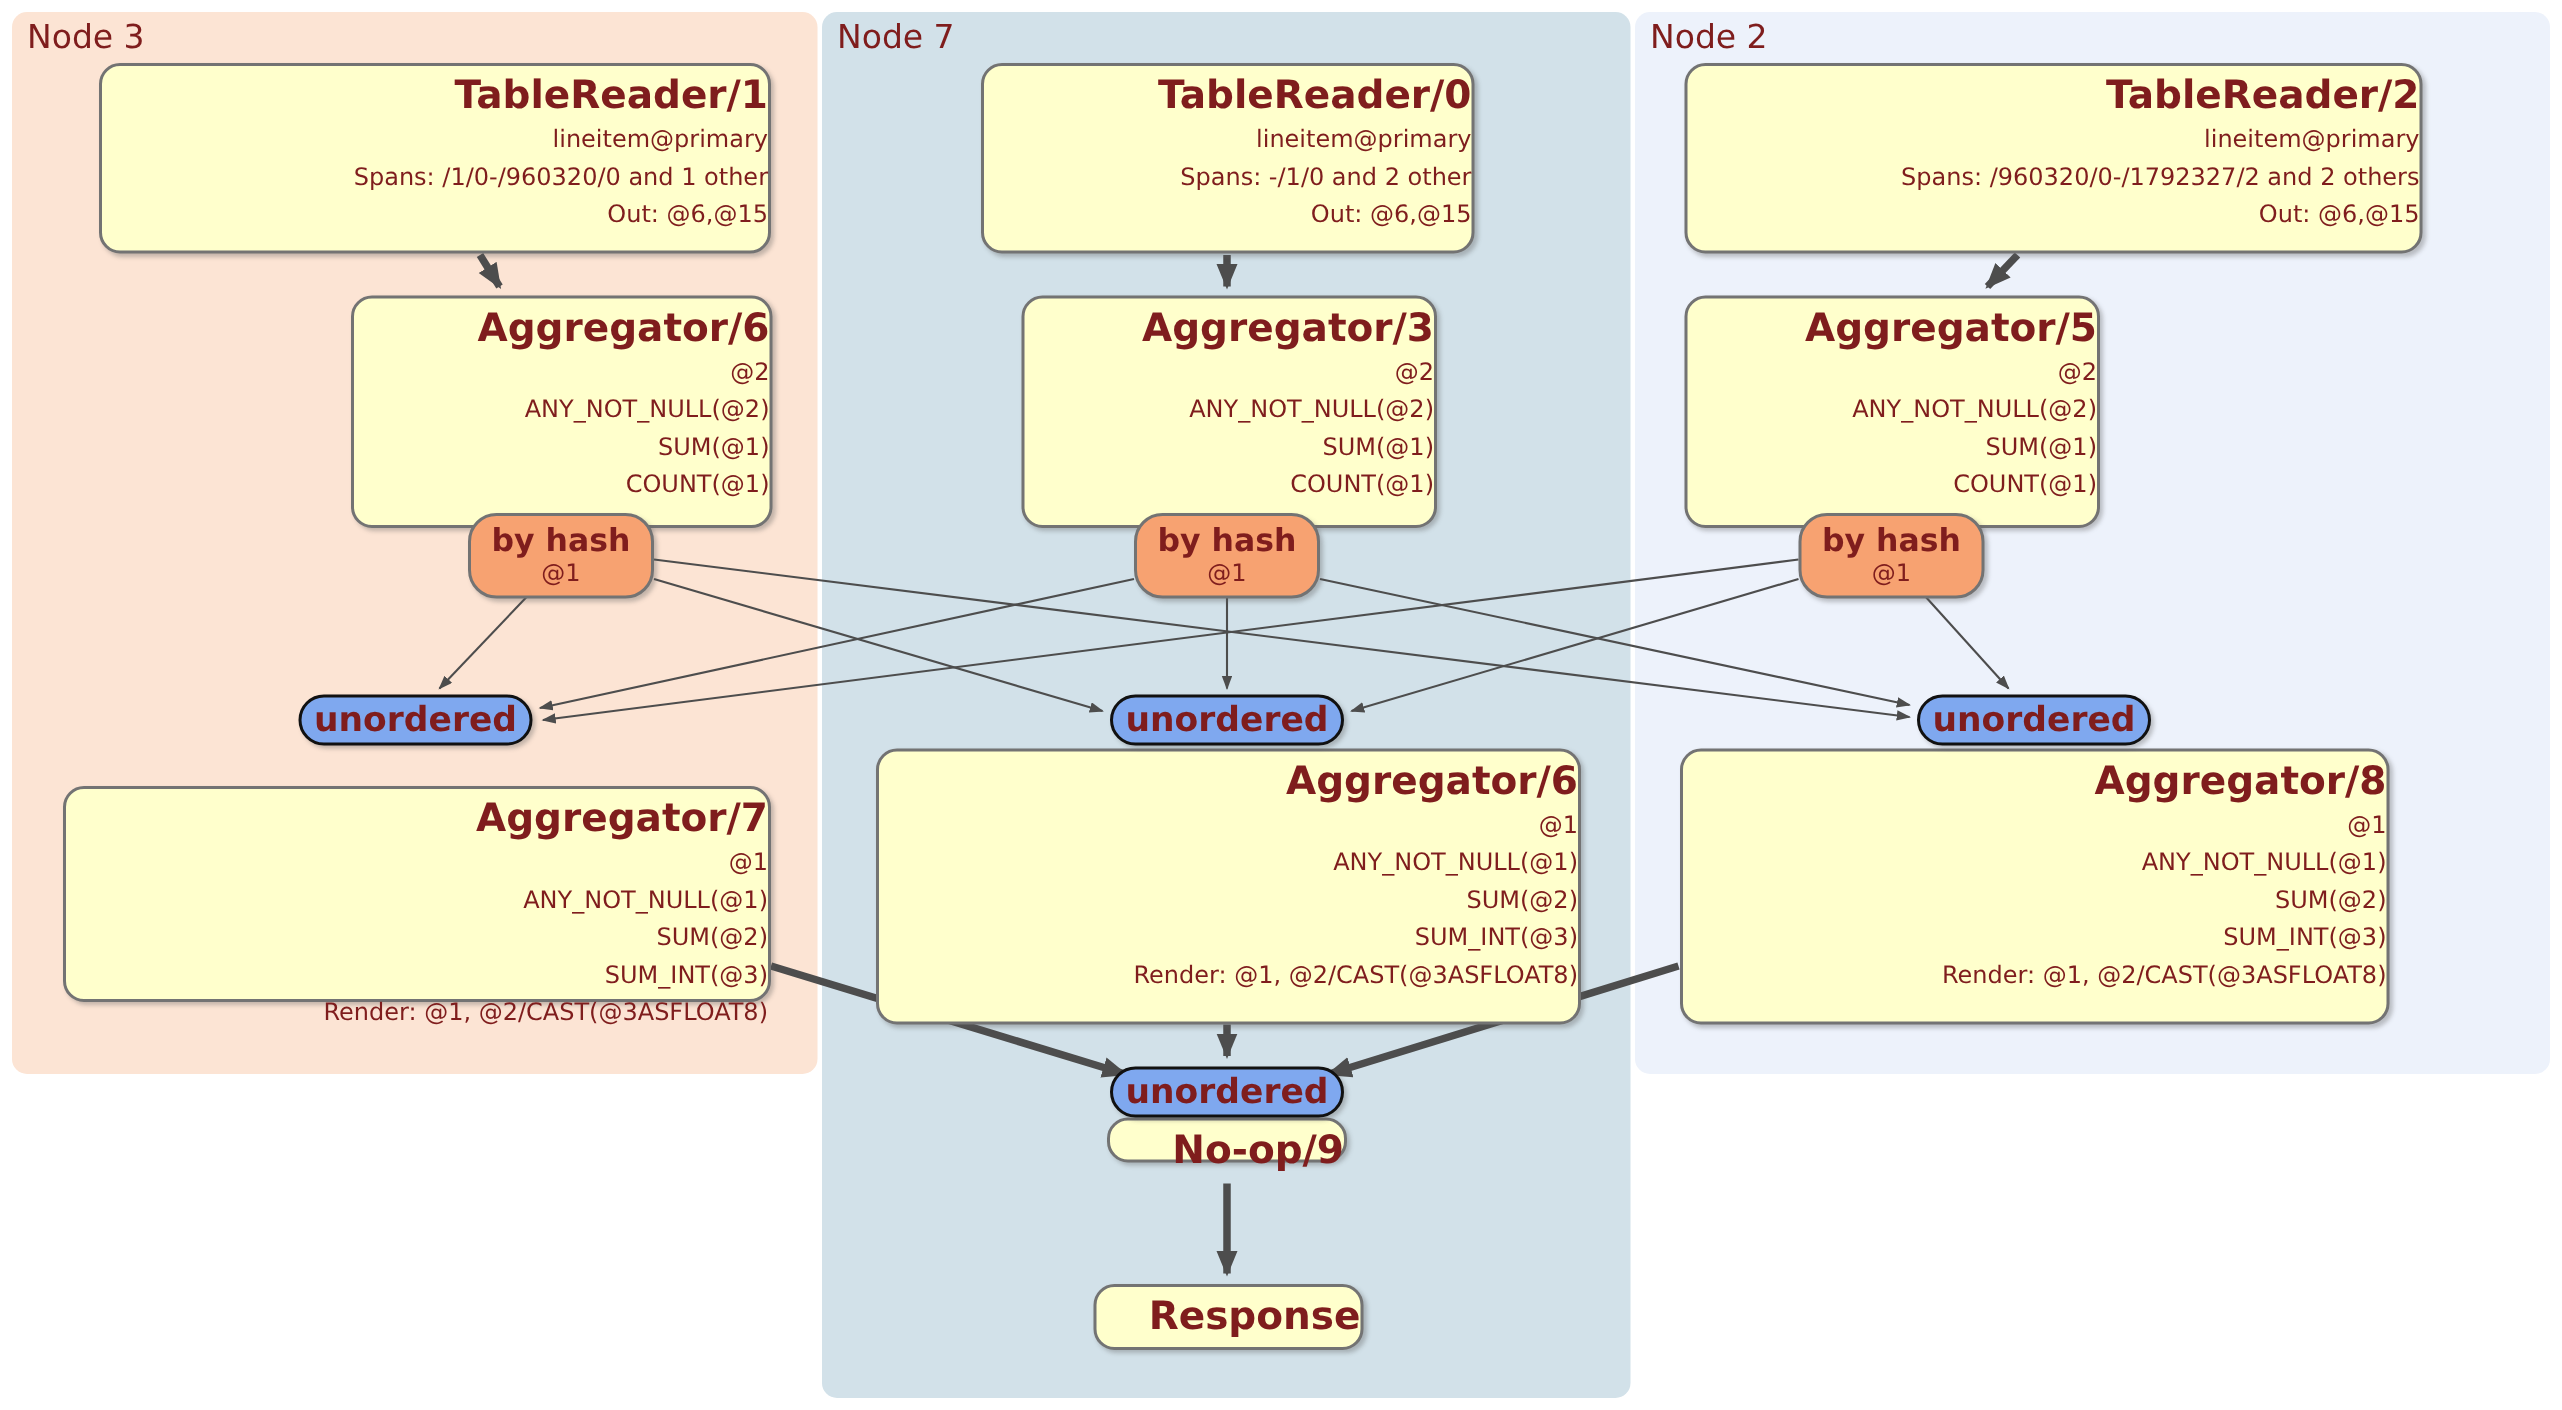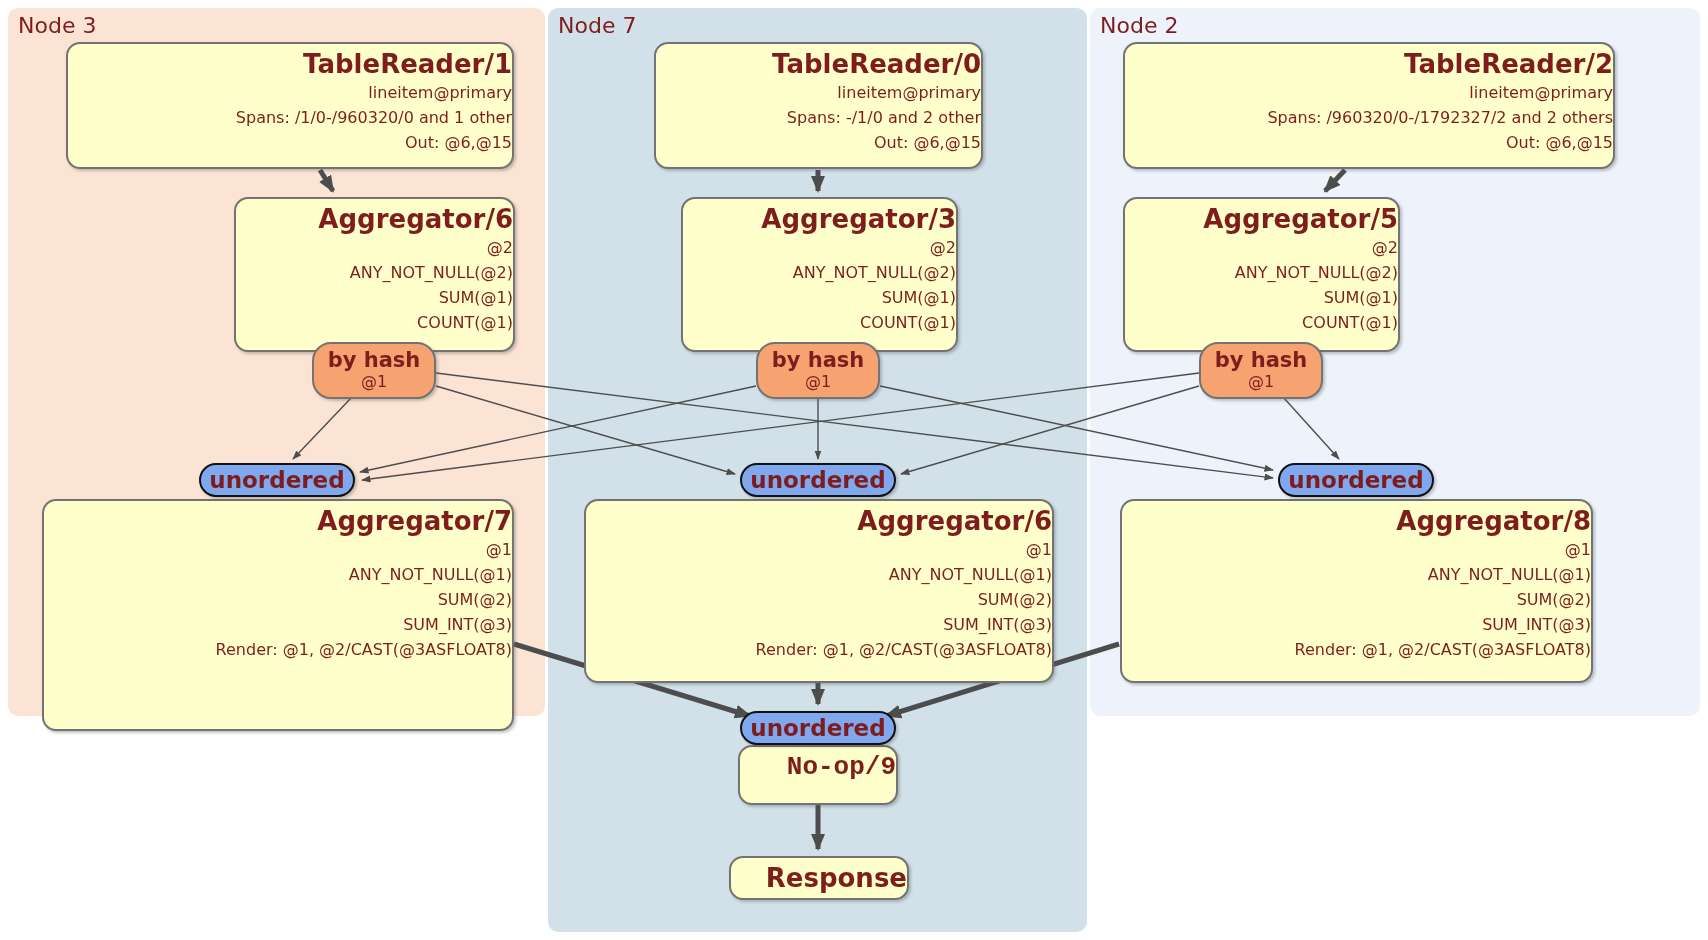--- a/index.html
+++ b/index.html
@@ -126,21 +126,21 @@
   </div>
   <div class="router" style="left:1199px;top:342px;width:124px;height:57px;">
     <div class="router-label">by hash</div>
     <div class="router-detail">@1</div>
   </div>
 
   <div class="stream" style="left:199px;top:463px;width:156px;height:34px;">unordered</div>
   <div class="stream" style="left:740px;top:463px;width:156px;height:34px;">unordered</div>
   <div class="stream" style="left:1278px;top:463px;width:156px;height:34px;">unordered</div>
 
-  <div class="pbox" style="left:42px;top:499px;width:472px;height:232px;">
+  <div class="pbox" style="left:42px;top:524px;width:472px;height:144px;">
     <div class="ptitle">Aggregator/7</div>
     <div class="pline">@1</div>
     <div class="pline">ANY_NOT_NULL(@1)</div>
     <div class="pline">SUM(@2)</div>
     <div class="pline">SUM_INT(@3)</div>
     <div class="pline">Render: @1, @2/CAST(@3ASFLOAT8)</div>
   </div>
   <div class="pbox" style="left:584px;top:499px;width:470px;height:184px;">
     <div class="ptitle">Aggregator/6</div>
     <div class="pline">@1</div>
@@ -152,20 +152,20 @@
   <div class="pbox" style="left:1120px;top:499px;width:473px;height:184px;">
     <div class="ptitle">Aggregator/8</div>
     <div class="pline">@1</div>
     <div class="pline">ANY_NOT_NULL(@1)</div>
     <div class="pline">SUM(@2)</div>
     <div class="pline">SUM_INT(@3)</div>
     <div class="pline">Render: @1, @2/CAST(@3ASFLOAT8)</div>
   </div>
 
   <div class="stream" style="left:740px;top:711px;width:156px;height:34px;">unordered</div>
-  <div class="pbox small" style="left:738px;top:745px;width:160px;height:60px;font-family:Liberation Mono, monospace;">
+  <div class="pbox small" style="left:738px;top:745px;width:160px;height:30px;">
     <div class="ptitle">No-op/9</div>
   </div>
   <div class="pbox small" style="left:729px;top:856px;width:180px;height:44px;">
     <div class="ptitle">Response</div>
   </div>
 
 </div>
 
 </body></html>

